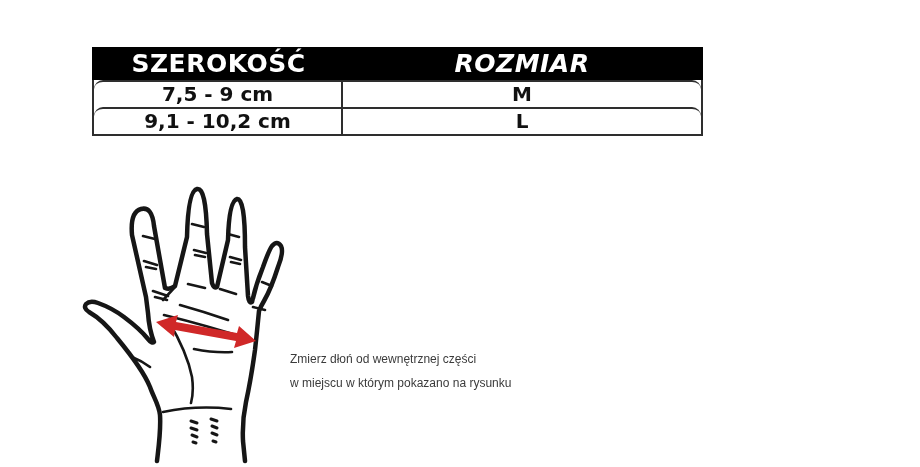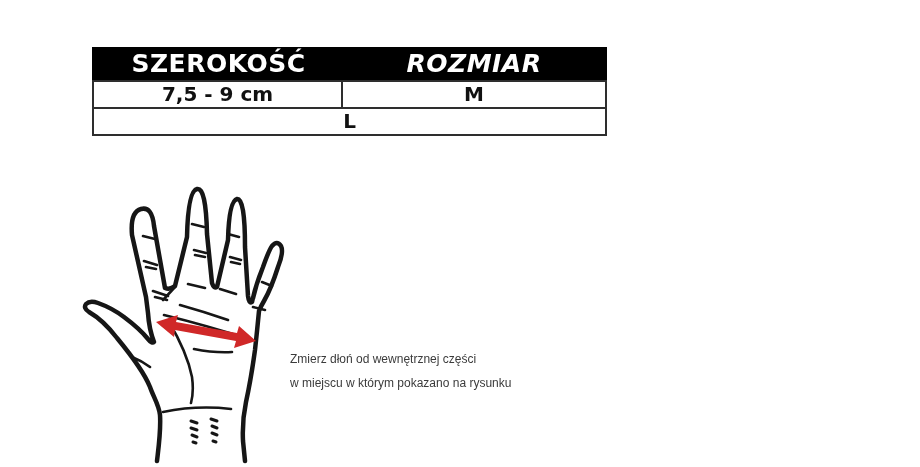--- a/index.html
+++ b/index.html
@@ -10,21 +10,21 @@
     height: 467px;
     background: #ffffff;
     font-family: "DejaVu Sans", sans-serif;
   }
 
   
   .size-table {
     position: absolute;
     left: 92px;
     top: 47px;
-    width: 515px;
+    width: 611px;
     border: 2px solid #2e2e2e;
     border-top: none;
     box-sizing: border-box;
     background: #ffffff;
   }
   .thead {
     display: flex;
     background: #000000;
     height: 33px;
     margin: 0 -2px;            
@@ -38,20 +38,21 @@
     text-align: center;
     letter-spacing: 0.5px;
   }
   .th.c1 { width: 249px; }
   .th.c2 { flex: 1; font-style: italic; }
   .trow {
     display: flex;
     height: 27px;
     border-top: 2px solid #2e2e2e;
     box-sizing: border-box;
+    border-radius: 9px;
   }
   .trow:first-of-type { border-top: none; }
   .td {
     font-weight: bold;
     font-size: 20px;
     line-height: 25px;
     color: #111111;
     text-align: center;
     box-sizing: border-box;
   }
@@ -87,20 +88,21 @@
   <div class="size-table">
     <div class="thead">
       <div class="th c1">SZEROKOŚĆ</div>
       <div class="th c2">ROZMIAR</div>
     </div>
     <div class="trow">
       <div class="td c1">7,5 - 9 cm</div>
       <div class="td c2">M</div>
     </div>
     <div class="trow">
+      <div class="td c1">9,1 - 10,2 cm</div>
       <div class="td c2">L</div>
     </div>
   </div>
 
   <svg class="hand-svg" viewBox="0 0 920 467" aria-hidden="true">
 
     <g fill="#ffffff" stroke="#161616" stroke-width="4.5" stroke-linecap="round" stroke-linejoin="round">
       <path d="M 157 461
                C 159 444 161 430 160 415
                C 159 405 153 396 150 387

